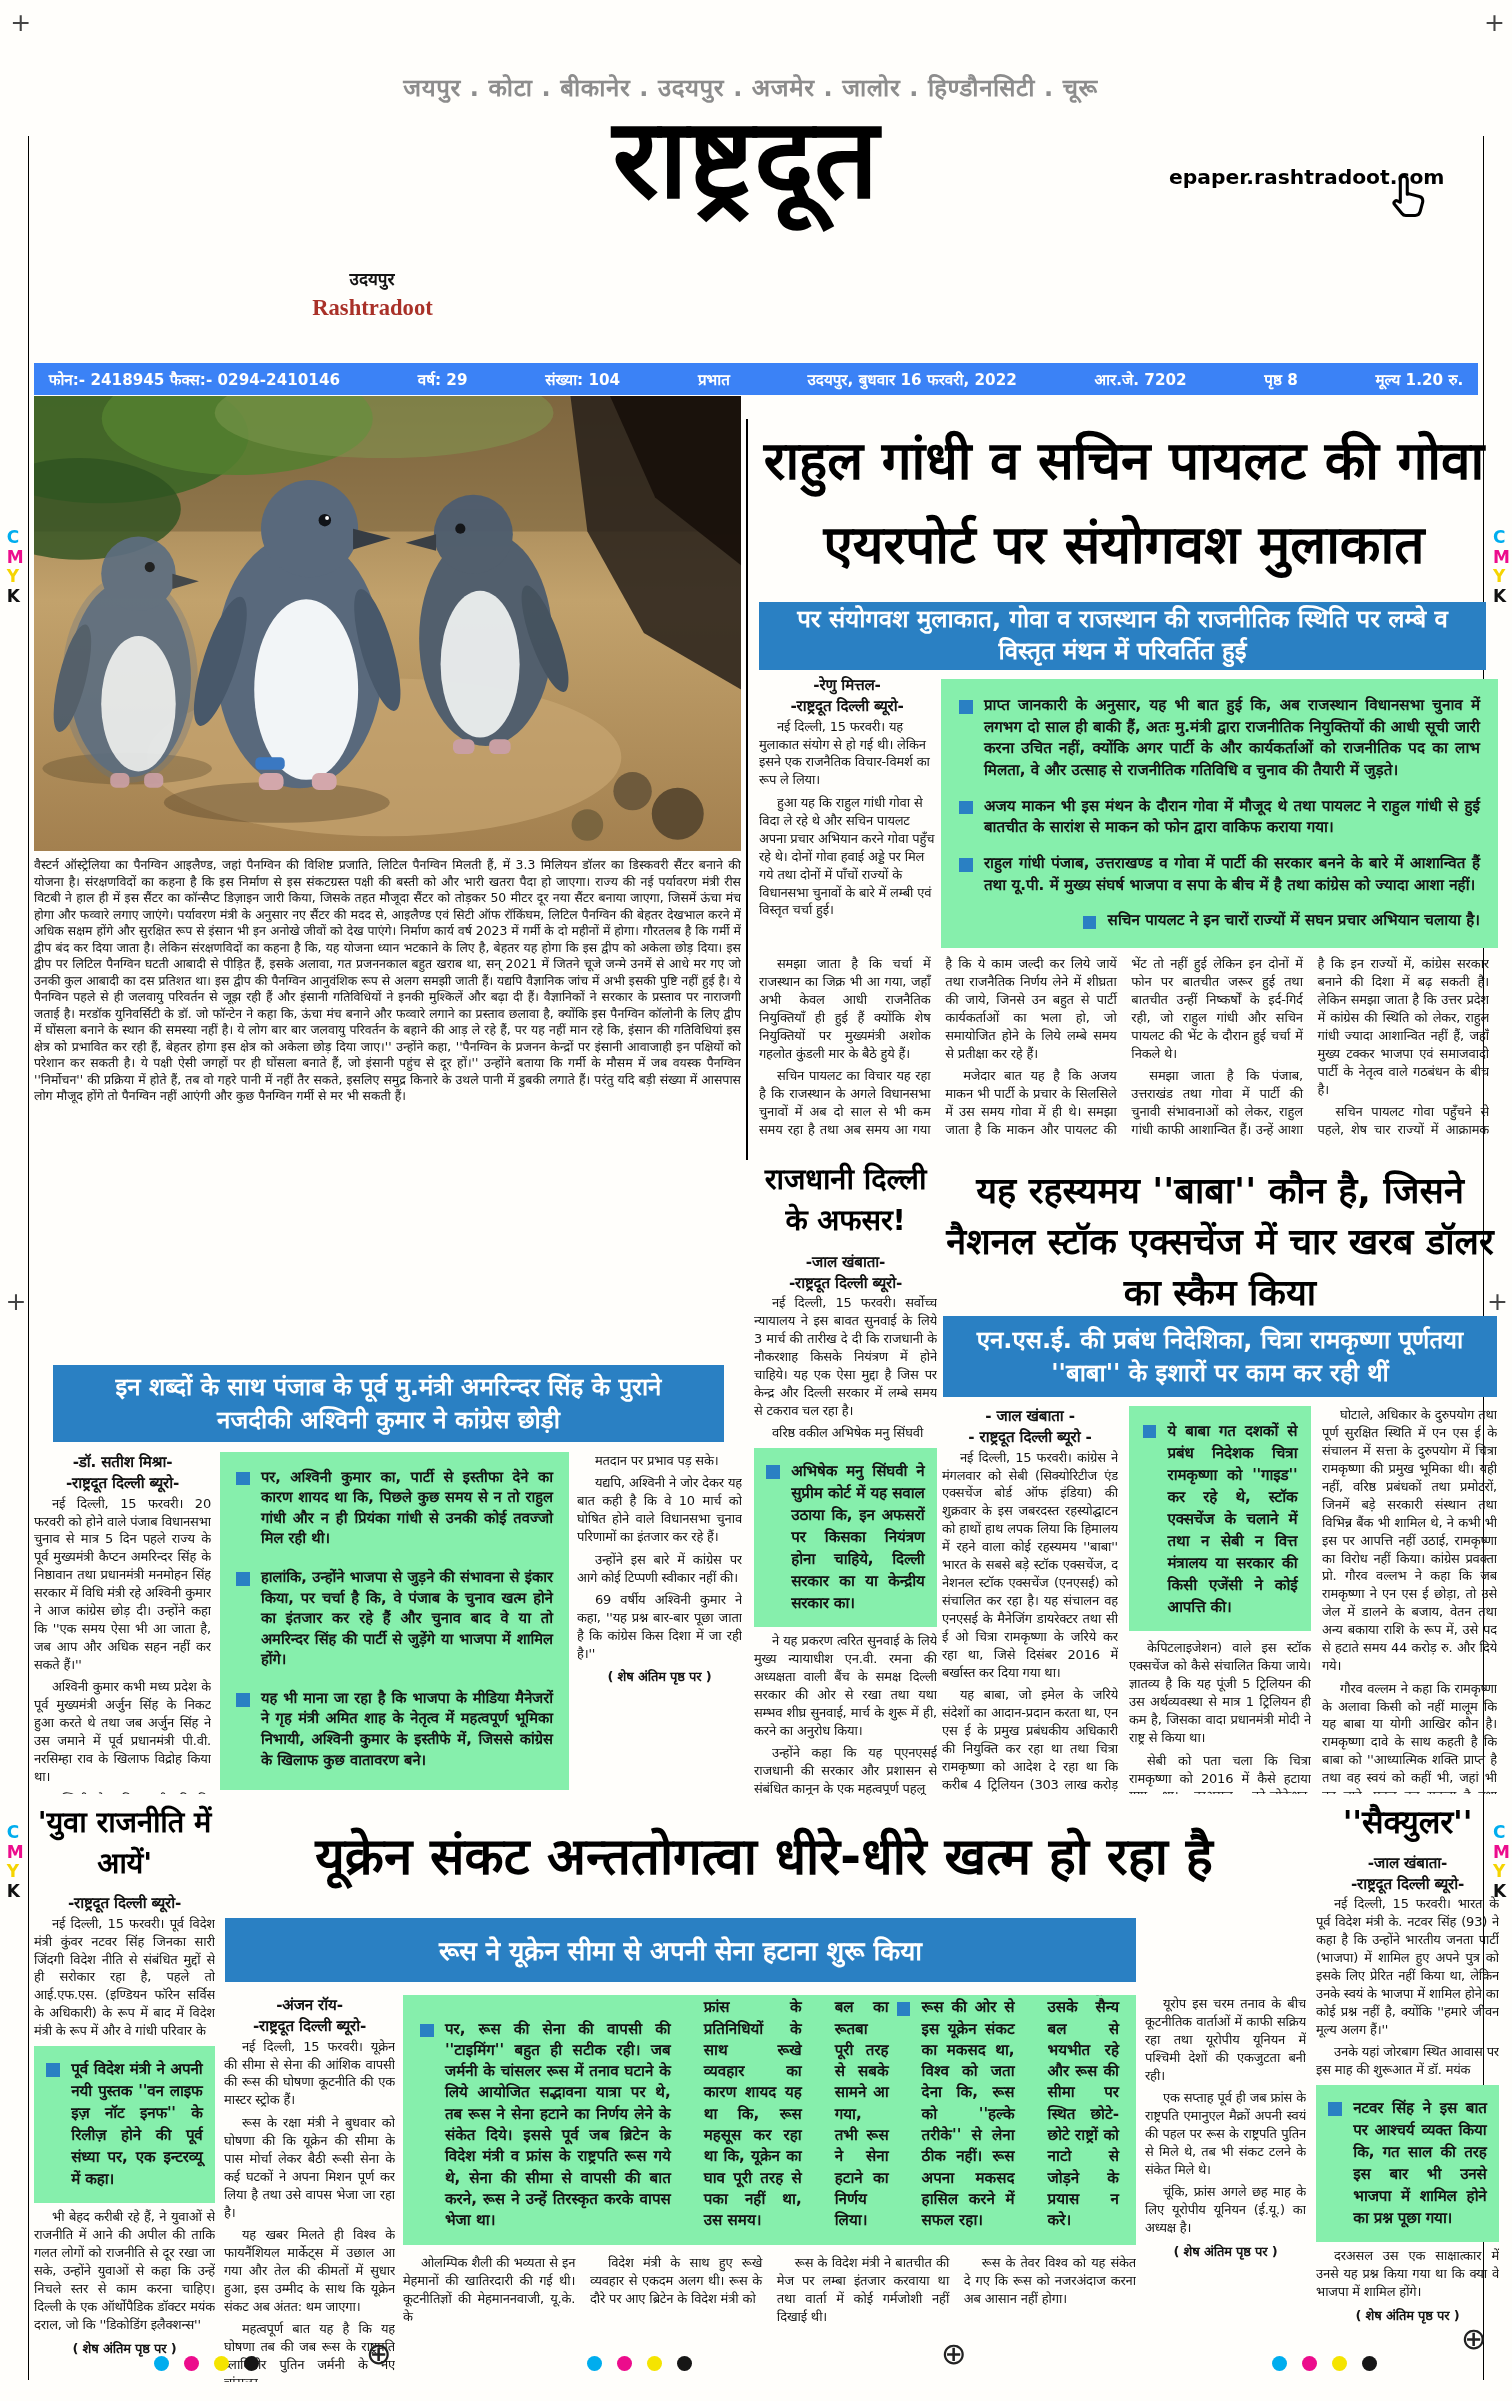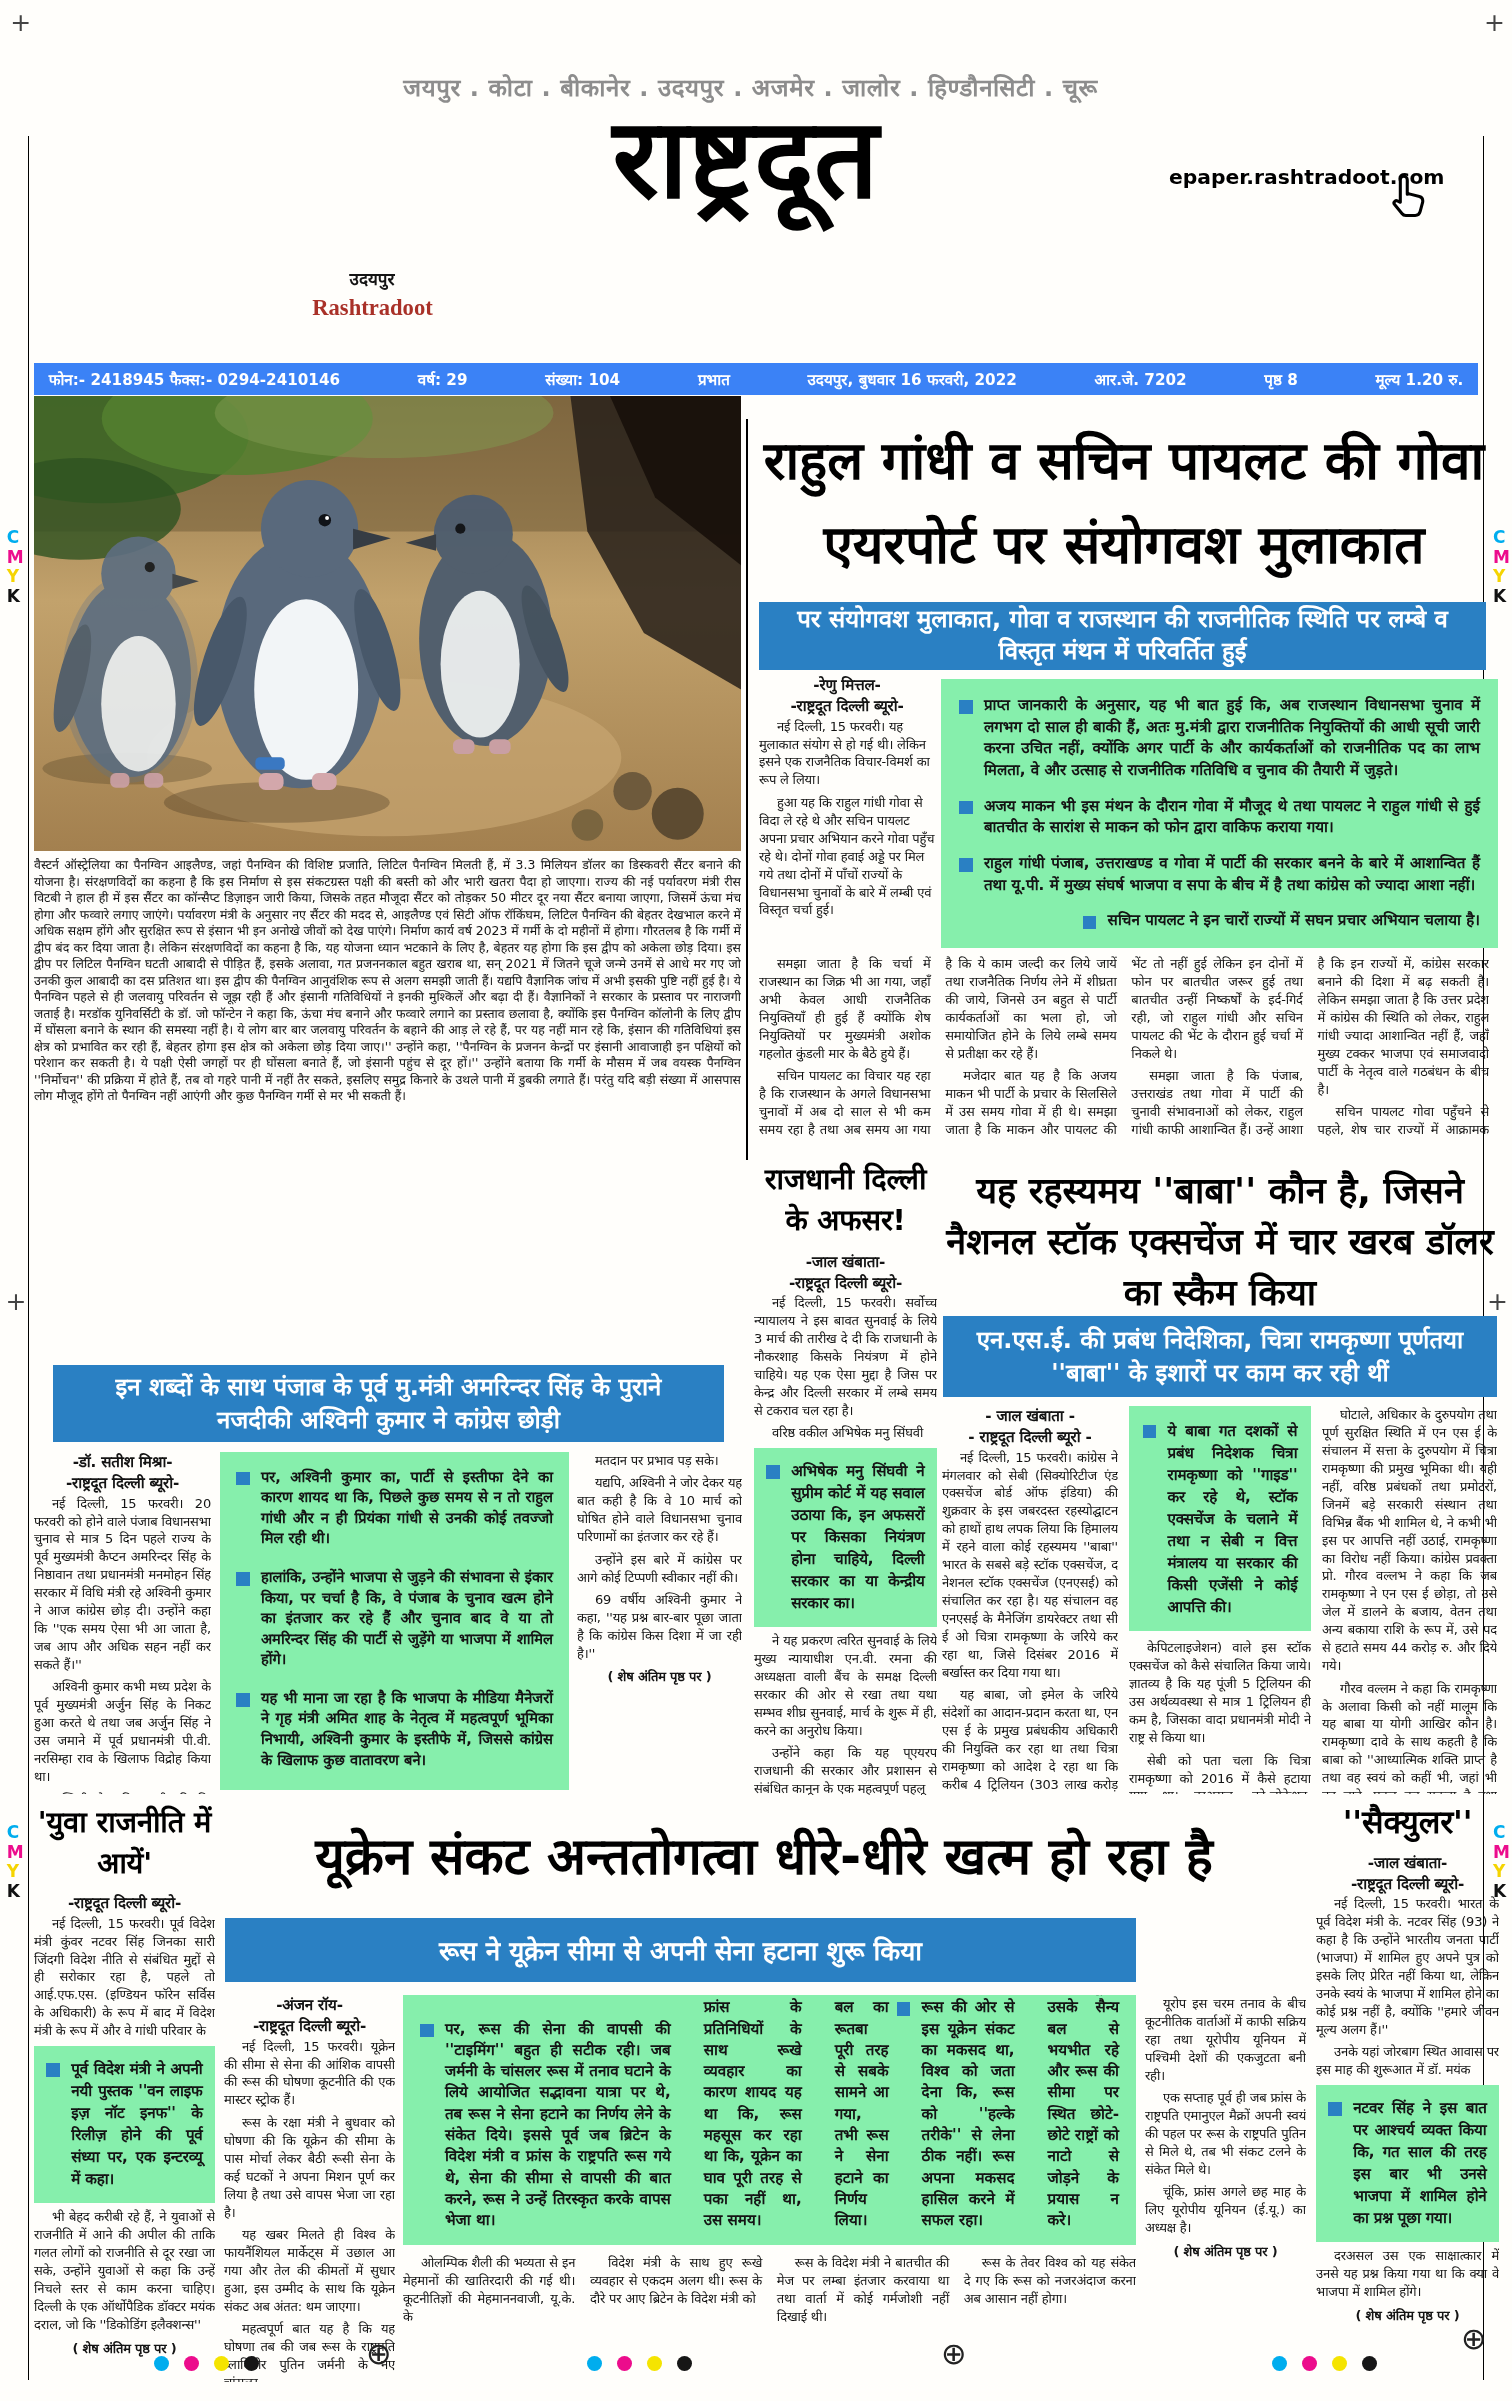--- a/index.html
+++ b/index.html
@@ -288,21 +288,21 @@
     <div class="byline">-राष्ट्रदूत दिल्ली ब्यूरो-</div>
     <p>नई दिल्ली, 15 फरवरी। सर्वोच्च न्यायालय ने इस बावत सुनवाई के लिये 3 मार्च की तारीख दे दी कि राजधानी के नौकरशाह किसके नियंत्रण में होने चाहिये। यह एक ऐसा मुद्दा है जिस पर केन्द्र और दिल्ली सरकार में लम्बे समय से टकराव चल रहा है।</p>
     <p>वरिष्ठ वकील अभिषेक मनु सिंघवी</p>
     <div class="tint">
       <div class="b-item">
           <span class="b-sq"></span>
           <span class="b-txt">अभिषेक मनु सिंघवी ने सुप्रीम कोर्ट में यह सवाल उठाया कि, इन अफसरों पर किसका नियंत्रण होना चाहिये, दिल्ली सरकार का या केन्द्रीय सरकार का।</span>
         </div>
     </div>
     <p>ने यह प्रकरण त्वरित सुनवाई के लिये मुख्य न्यायाधीश एन.वी. रमना की अध्यक्षता वाली बैंच के समक्ष दिल्ली सरकार की ओर से रखा तथा यथा सम्भव शीघ्र सुनवाई, मार्च के शुरू में ही, करने का अनुरोध किया।</p>
-    <p>उन्होंने कहा कि यह प्एयरप राजधानी की सरकार और प्रशासन से संबंधित कानून के एक महत्वपूर्ण पहलू</p>
+    <p>उन्होंने कहा कि यह प्एनएसई राजधानी की सरकार और प्रशासन से संबंधित कानून के एक महत्वपूर्ण पहलू</p>
 
   </div>
 
   <div class="abs hl" id="baba-hl">यह रहस्यमय ''बाबा'' कौन है, जिसने नैशनल स्टॉक एक्सचेंज में चार खरब डॉलर का स्कैम किया</div>
   <div class="abs bluebar" id="baba-sub">एन.एस.ई. की प्रबंध निदेशिका, चित्रा रामकृष्णा पूर्णतया ''बाबा'' के इशारों पर काम कर रही थीं</div>
   <div class="abs body-txt just" id="baba-c1">
     <div class="byline">- जाल खंबाता -</div>
     <div class="byline">- राष्ट्रदूत दिल्ली ब्यूरो -</div>
     <p>नई दिल्ली, 15 फरवरी। कांग्रेस ने मंगलवार को सेबी (सिक्योरिटीज एंड एक्सचेंज बोर्ड ऑफ इंडिया) की शुक्रवार के इस जबरदस्त रहस्योद्घाटन को हाथों हाथ लपक लिया कि हिमालय में रहने वाला कोई रहस्यमय ''बाबा'' भारत के सबसे बड़े स्टॉक एक्सचेंज, द नेशनल स्टॉक एक्सचेंज (एनएसई) को संचालित कर रहा है। यह संचालन वह एनएसई के मैनेजिंग डायरेक्टर तथा सी ई ओ चित्रा रामकृष्णा के जरिये कर रहा था, जिसे दिसंबर 2016 में बर्खास्त कर दिया गया था।</p>
     <p>यह बाबा, जो इमेल के जरिये संदेशों का आदान-प्रदान करता था, एन एस ई के प्रमुख प्रबंधकीय अधिकारी की नियुक्ति कर रहा था तथा चित्रा रामकृष्णा को आदेश दे रहा था कि करीब 4 ट्रिलियन (303 लाख करोड़ रु. के कुल बाजारी पूंजीकरण (मार्केट</p>

